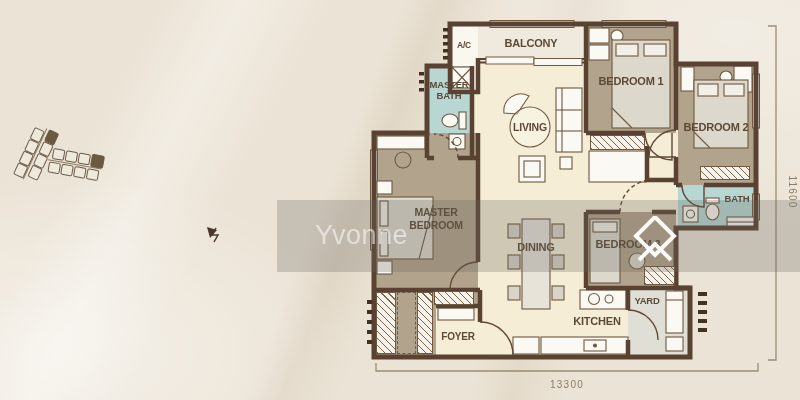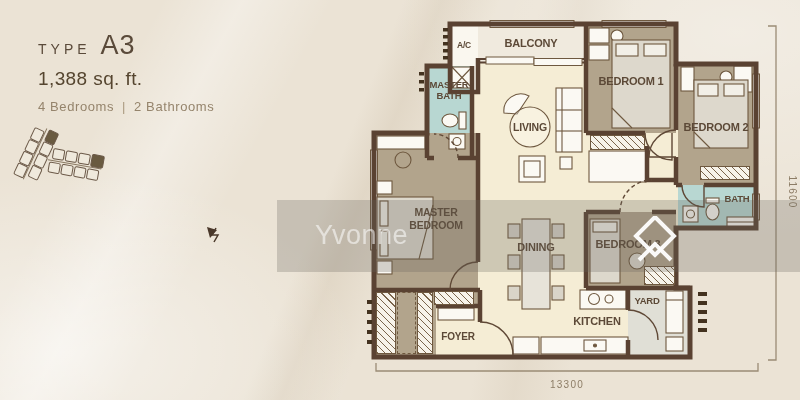--- a/index.html
+++ b/index.html
@@ -267,23 +267,13 @@
   <div class="closet-dashed" style="left:397px;top:292px;width:19px;height:62px;"></div>
 
   <div class="watermark">
     <span class="wm-text">Yvonne</span>
     <svg class="wm-logo" width="44" height="46" viewBox="0 0 44 46">
       <path d="M22,1 L41,20 L22,39 L3,20 Z" fill="none" stroke="#ffffff" stroke-width="4" opacity=".95"></path>
       <path d="M6,44 L22,28 L38,44" fill="none" stroke="#ffffff" stroke-width="4" opacity=".95"></path>
     </svg>
   </div>
 
-  <div class="header">
-    <div class="type-line">
-      <span class="type-label">TYPE</span>
-      <span class="type-value">A3</span>
-    </div>
-    <div class="area">1,388 sq. ft.</div>
-    <div class="config">
-      <span>4 Bedrooms</span><span class="sep">|</span><span>2 Bathrooms</span>
-    </div>
-  </div>
 </div>
 
 </body></html>

